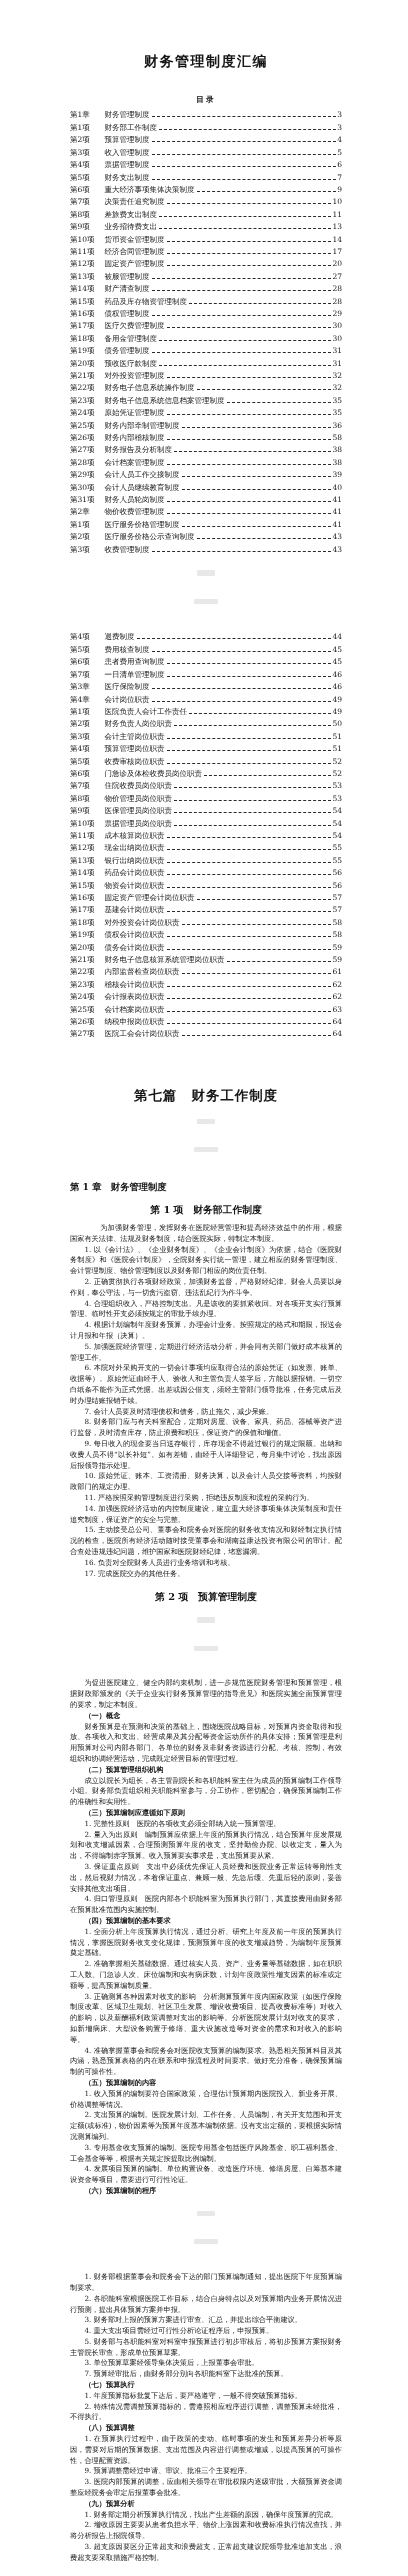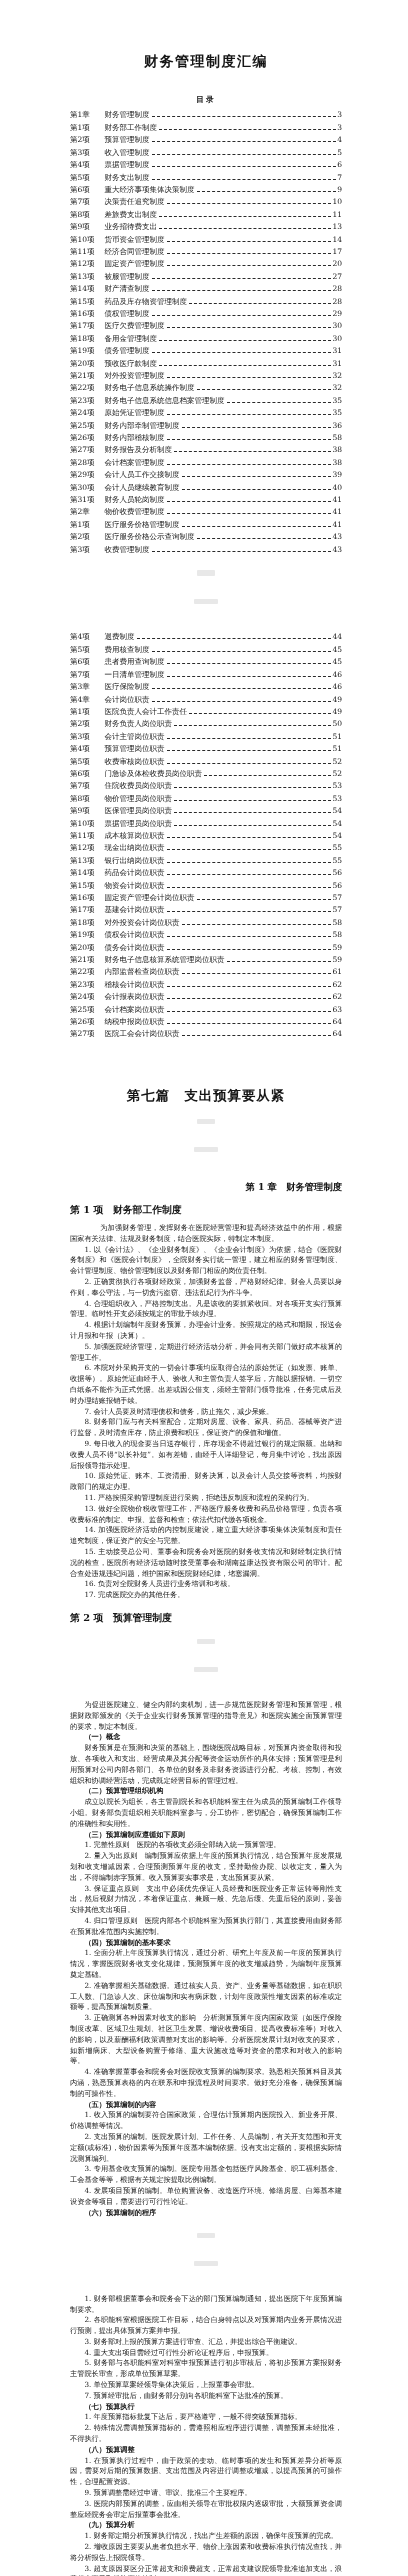--- a/index.html
+++ b/index.html
@@ -62,27 +62,28 @@
   .wm.first { margin-top: 14.4px; }
   .wm.second { margin-top: 23px; width: 24px; }
   .part-title {
     text-align: center;
     font-size: 13.4px;
     font-weight: bold;
     line-height: 18.5px;
     letter-spacing: 1px;
   }
   .chapter-title {
-    text-align: right;
+    text-align: left;
     font-size: 9.3px;
     font-weight: bold;
     line-height: 13.4px;
     margin: 0 0 1px 0;
   }
   .item-title {
+    text-align: center;
     font-size: 9.8px;
     font-weight: bold;
     line-height: 13.4px;
     margin: 10.3px 0 6.2px 0;
   }
   .para {
     font-size: 7.2px;
     line-height: 10.8px;
     margin: 0;
     text-align: justify;
@@ -452,40 +453,39 @@
       </div>
       <div class="toc-row">
         <span class="toc-label"><span class="toc-no">第27项</span>　医院工会会计岗位职责</span>
         <span class="toc-dots"></span>
         <span class="toc-page">64</span>
       </div>
     </div>
 
   <div id="flow">
       <div class="gap" style="height: 45px;"></div>
-      <div class="part-title">第七篇　支出预算要从紧</div>
+      <div class="part-title">第七篇　财务工作制度</div>
       <div class="gap" style="height: 61px;">
         <div class="wm first"></div>
         <div class="wm second"></div>
       </div>
       <div class="chapter-title">第 1 章　财务管理制度</div>
       <div class="item-title">第 1 项　财务部工作制度</div>
       <p class="para i4">为加强财务管理，发挥财务在医院经营管理和提高经济效益中的作用，根据国家有关法律、法规及财务制度，结合医院实际，特制定本制度。</p>
       <p class="para i2">1. 以《会计法》、《企业财务制度》、《企业会计制度》为依据，结合《医院财务制度》和《医院会计制度》，全院财务实行统一管理，建立相应的财务管理制度、会计管理制度、物价管理制度以及财务部门相应的岗位责任制。</p>
       <p class="para i2">2. 正确贯彻执行各项财经政策，加强财务监督，严格财经纪律。财会人员要以身作则，奉公守法，与一切贪污盗窃、违法乱纪行为作斗争。</p>
       <p class="para i2">4. 合理组织收入，严格控制支出。凡是该收的要抓紧收回。对各项开支实行预算管理。临时性开支必须按规定的审批手续办理。</p>
       <p class="para i2">4. 根据计划编制年度财务预算，办理会计业务。按照规定的格式和期限，报送会计月报和年报（决算）。</p>
       <p class="para i2">5. 加强医院经济管理，定期进行经济活动分析，并会同有关部门做好成本核算的管理工作。</p>
       <p class="para i2">6. 本院对外采购开支的一切会计事项均应取得合法的原始凭证（如发票、账单、收据等）。原始凭证由经手人、验收人和主管负责人签字后，方能以据报销。一切空白纸条不能作为正式凭据。出差或因公借支，须经主管部门领导批准，任务完成后及时办理结账报销手续。</p>
       <p class="para i2">7. 会计人员要及时清理债权和债务，防止拖欠，减少呆账。</p>
       <p class="para i2">8. 财务部门应与有关科室配合，定期对房屋、设备、家具、药品、器械等资产进行监督，及时清查库存，防止浪费和积压，保证资产的保值和增值。</p>
       <p class="para i2">9. 每日收入的现金要当日送存银行，库存现金不得超过银行的规定限额。出纳和收费人员不得“以长补短”。如有差错，由经手人详细登记，每月集中讨论，找出原因后报领导指示处理。</p>
       <p class="para i2">10. 原始凭证、账本、工资清册、财务决算，以及会计人员交接等资料，均按财政部门的规定办理。</p>
       <p class="para i2">11. 严格按照采购管理制度进行采购，拒绝违反制度和流程的采购行为。</p>
-      <p class="para i2">13. 做好全院物价税收管理工作，严格医疗服务收费和药品价格管理，负责各项收费标准的制定、申报、监督和检查；依法代扣代缴各项税金。</p>
       <p class="para i2">14. 加强医院经济活动的内控制度建设，建立重大经济事项集体决策制度和责任追究制度，保证资产的安全与完整。</p>
       <p class="para i2">15. 主动接受总公司、董事会和院务会对医院的财务收支情况和财经制定执行情况的检查，医院所有经济活动随时接受董事会和湖南益康达投资有限公司的审计。配合查处违规违纪问题，维护国家和医院财经纪律，堵塞漏洞。</p>
       <p class="para i2">16. 负责对全院财务人员进行业务培训和考核。</p>
       <p class="para i2">17. 完成医院交办的其他任务。</p>
       <div class="item-title">第 2 项　预算管理制度</div>
       <div class="gap" style="height: 61px;">
         <div class="wm first"></div>
         <div class="wm second"></div>
       </div>
       <p class="para i2">为促进医院建立、健全内部约束机制，进一步规范医院财务管理和预算管理，根据财政部颁发的《关于企业实行财务预算管理的指导意见》和医院实施全面预算管理的要求，制定本制度。</p>

